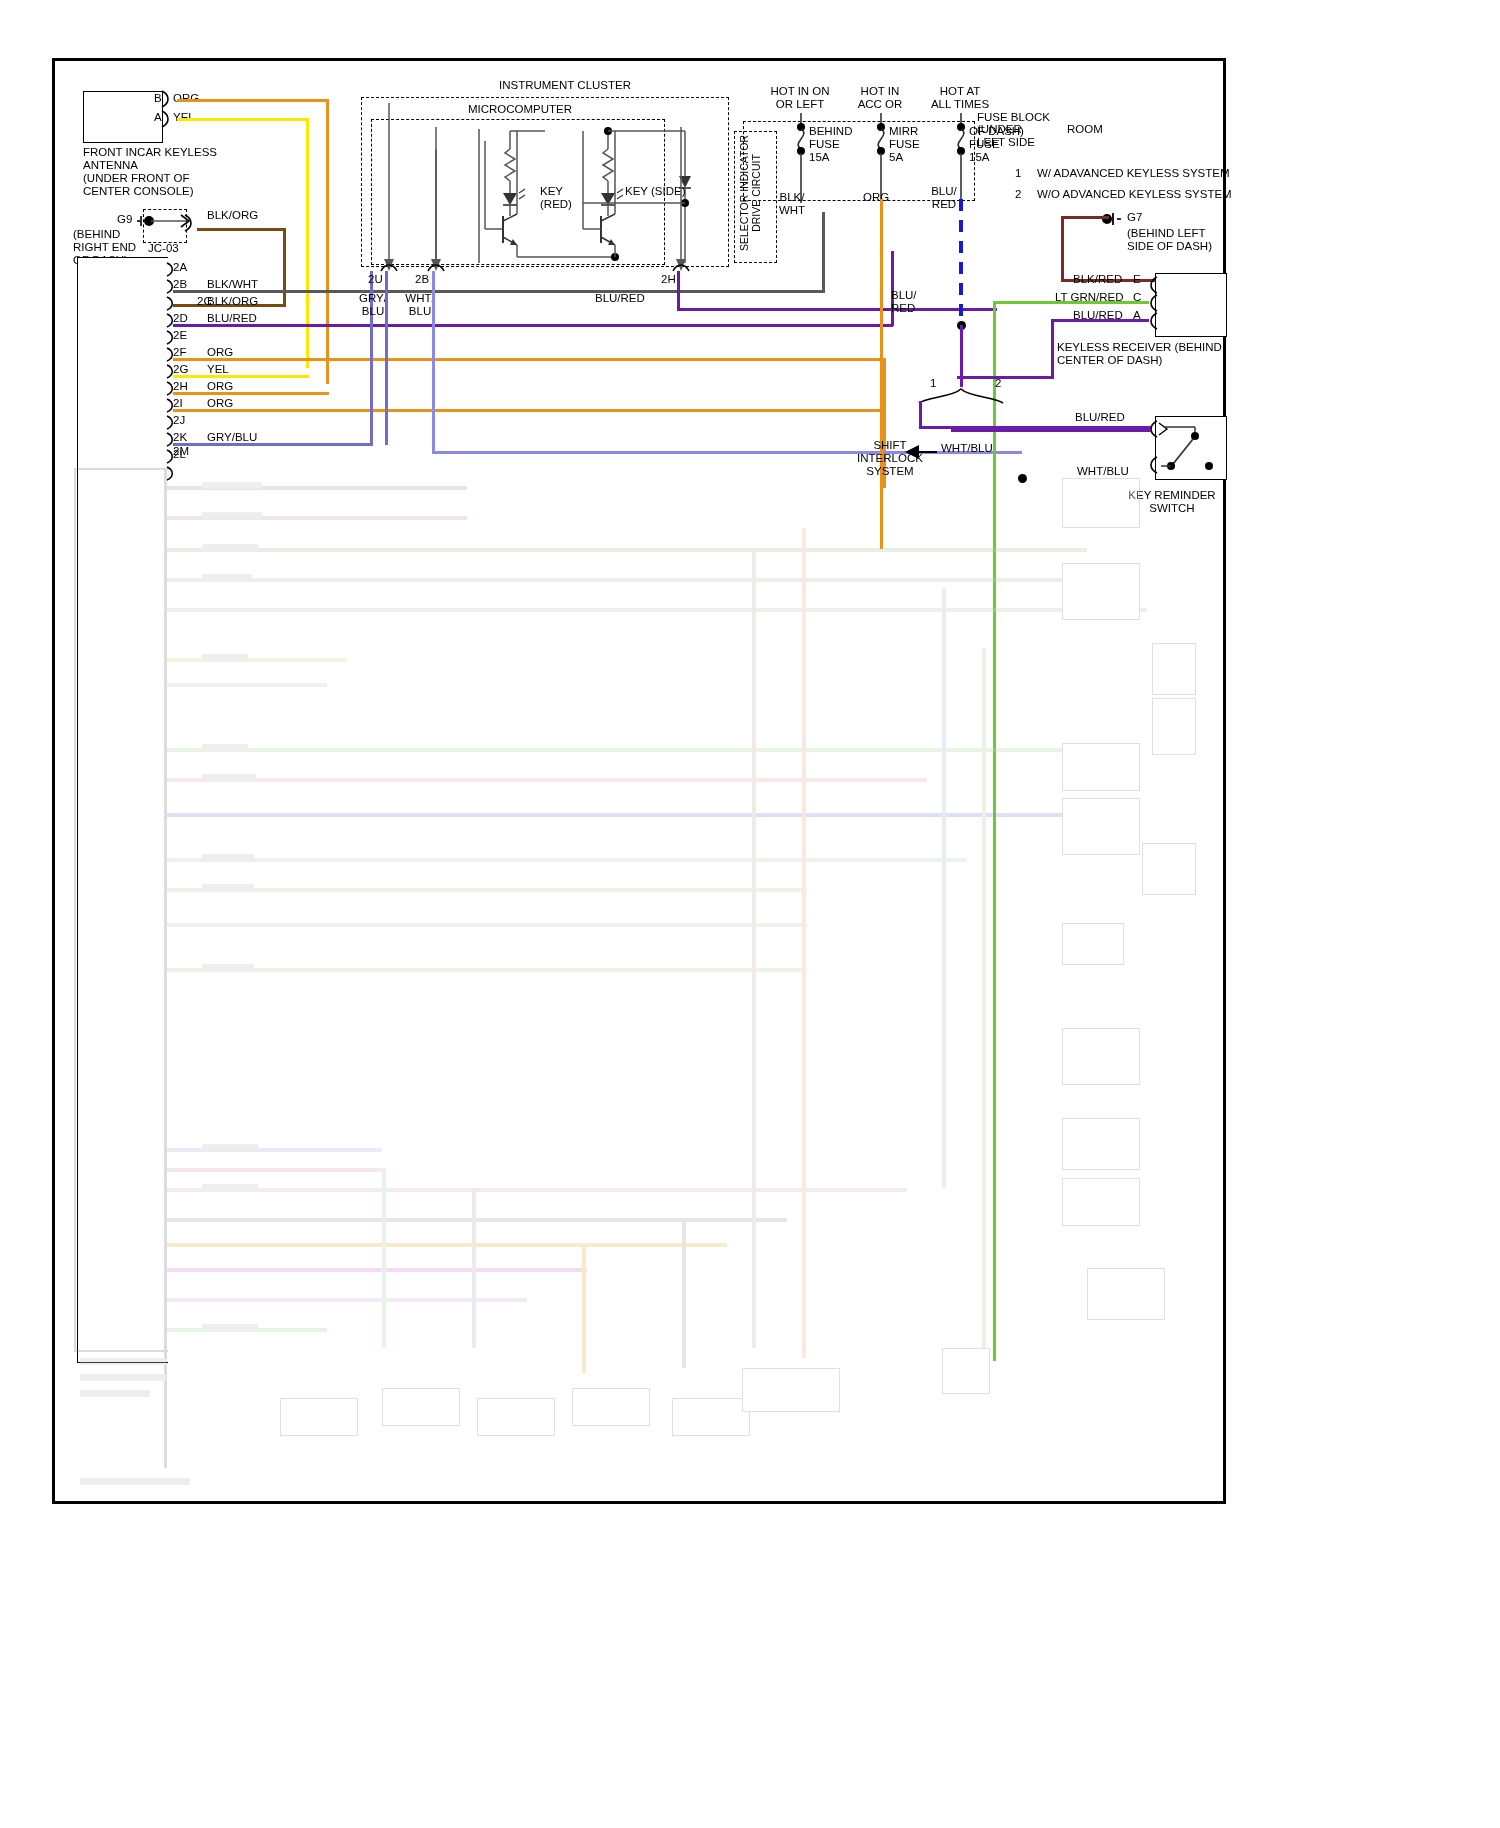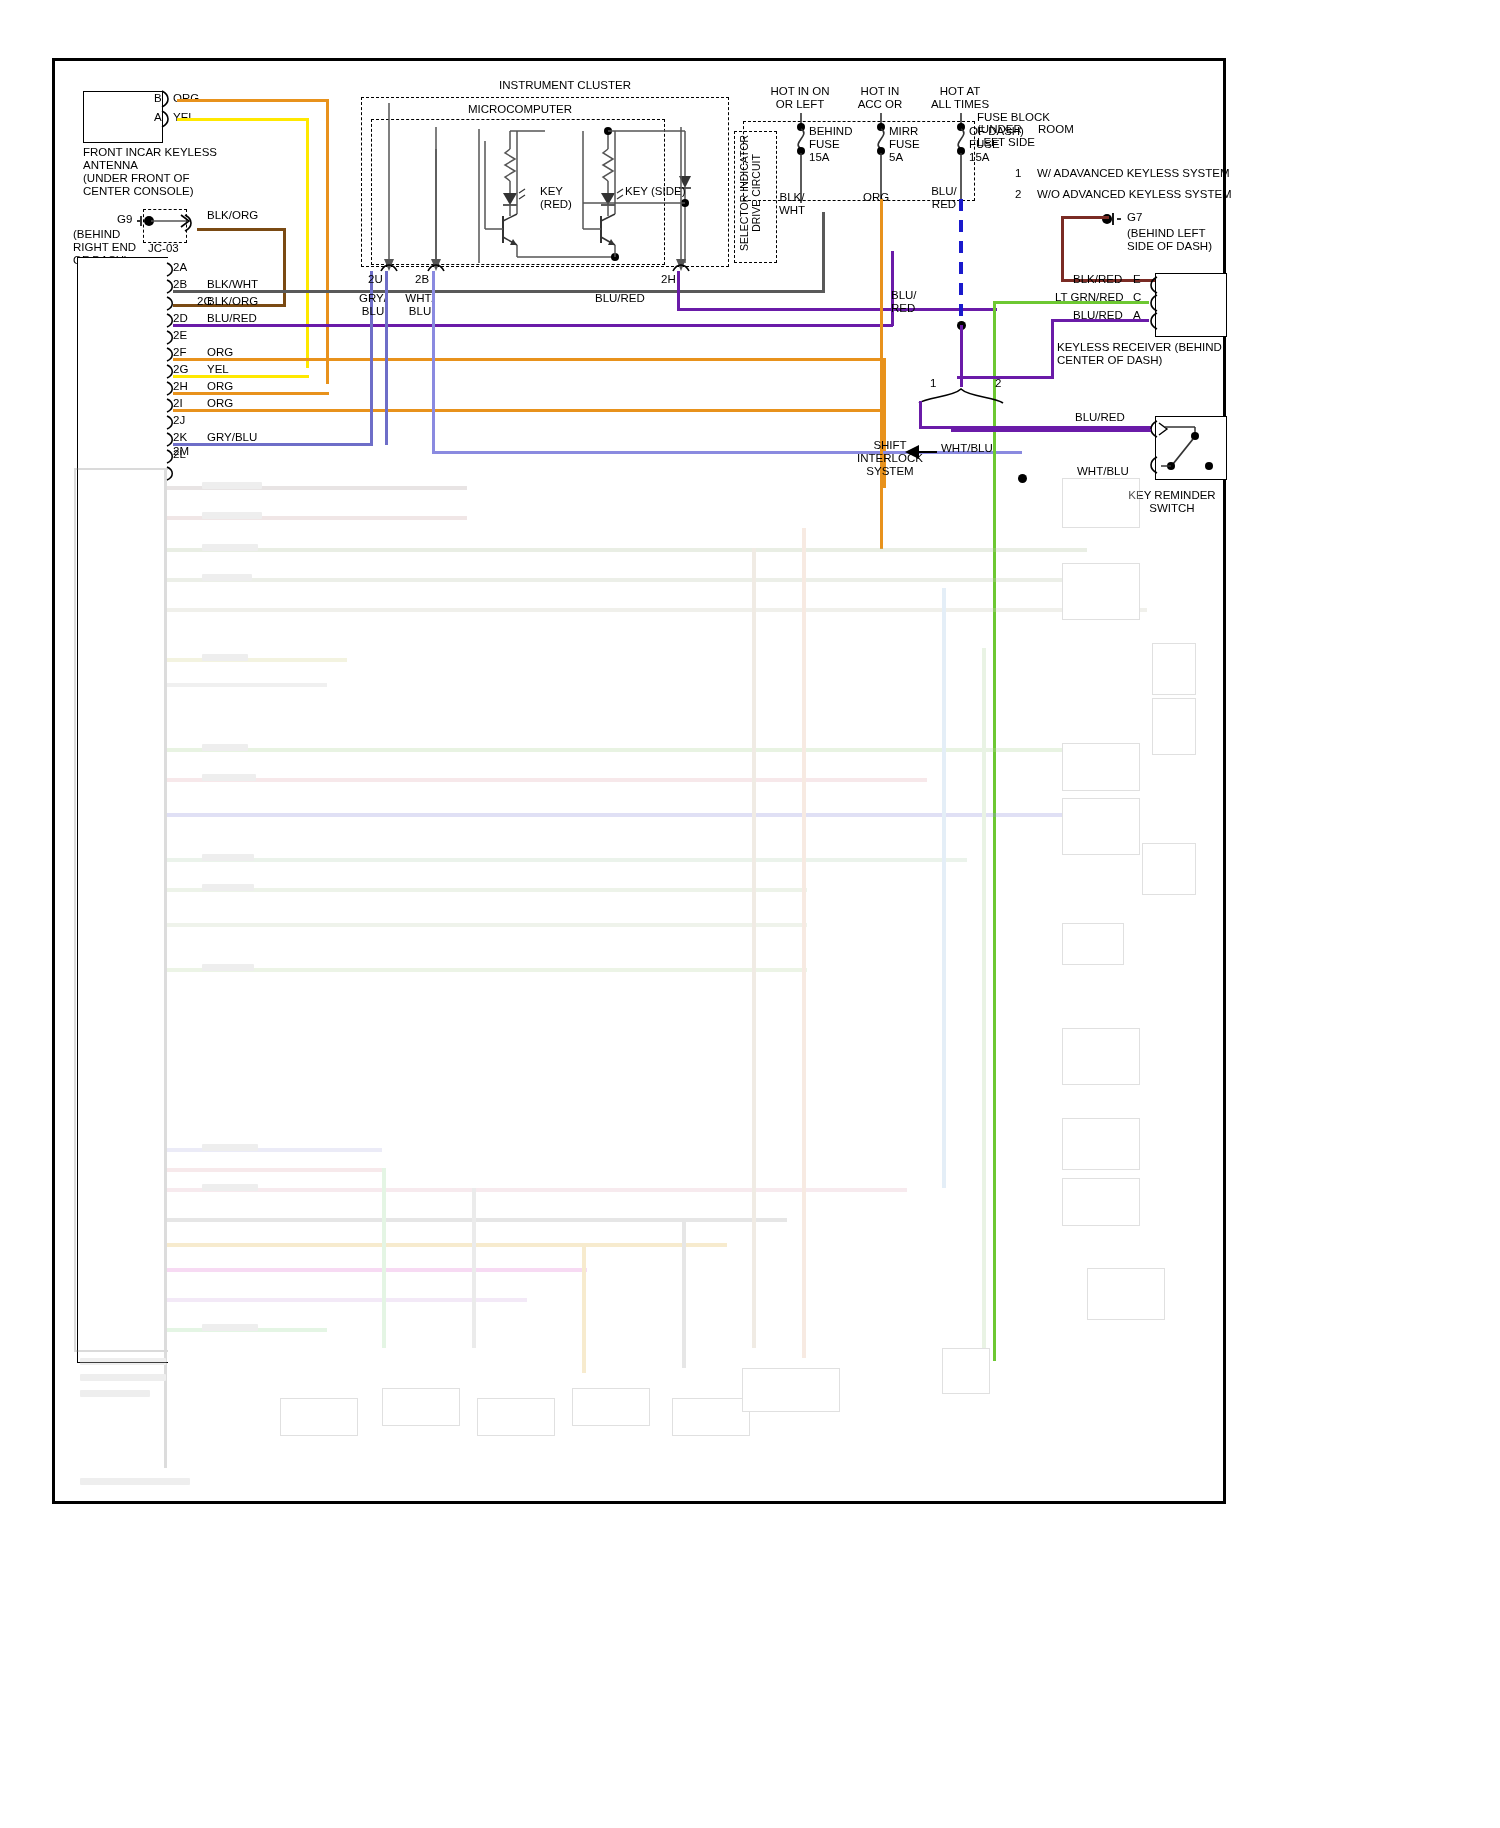--- a/index.html
+++ b/index.html
@@ -256,21 +256,21 @@
     <div class="t f11" style="left:754px;top:64px;">BEHIND
 FUSE
 15A</div>
     <div class="t f11" style="left:834px;top:64px;">MIRR
 FUSE
 5A</div>
     <div class="t f11" style="left:914px;top:64px;">OF DASH)
 FUSE
 15A</div>
     <div class="t f11" style="left:922px;top:50px;">FUSE BLOCK</div>
-    <div class="t f11" style="left:964px;top:62px;padding-left:19px;">ROOM</div>
+    <div class="t f11" style="left:1012px;top:62px;">ROOM</div>
     <div class="t f11" style="left:922px;top:62px;">(UNDER
 LEFT SIDE</div>
 
     <div class="t f11 ctr" style="left:708px;top:130px;width:58px;">BLK/
 WHT</div>
     <div class="t f11" style="left:808px;top:130px;">ORG</div>
     <div class="t f11 ctr" style="left:860px;top:124px;width:58px;">BLU/
 RED</div>
 
     <div class="w vt" style="left:825px;top:138px;height:350px;background:#E8921C;"></div>

